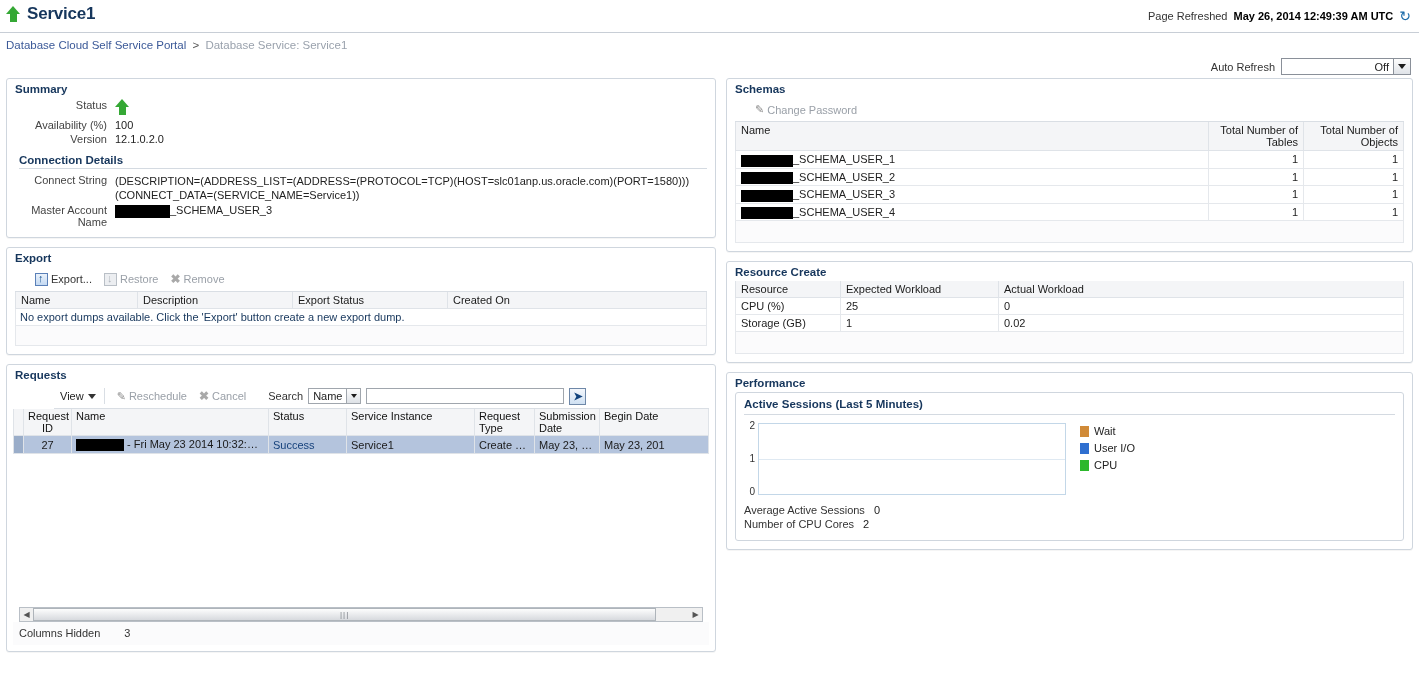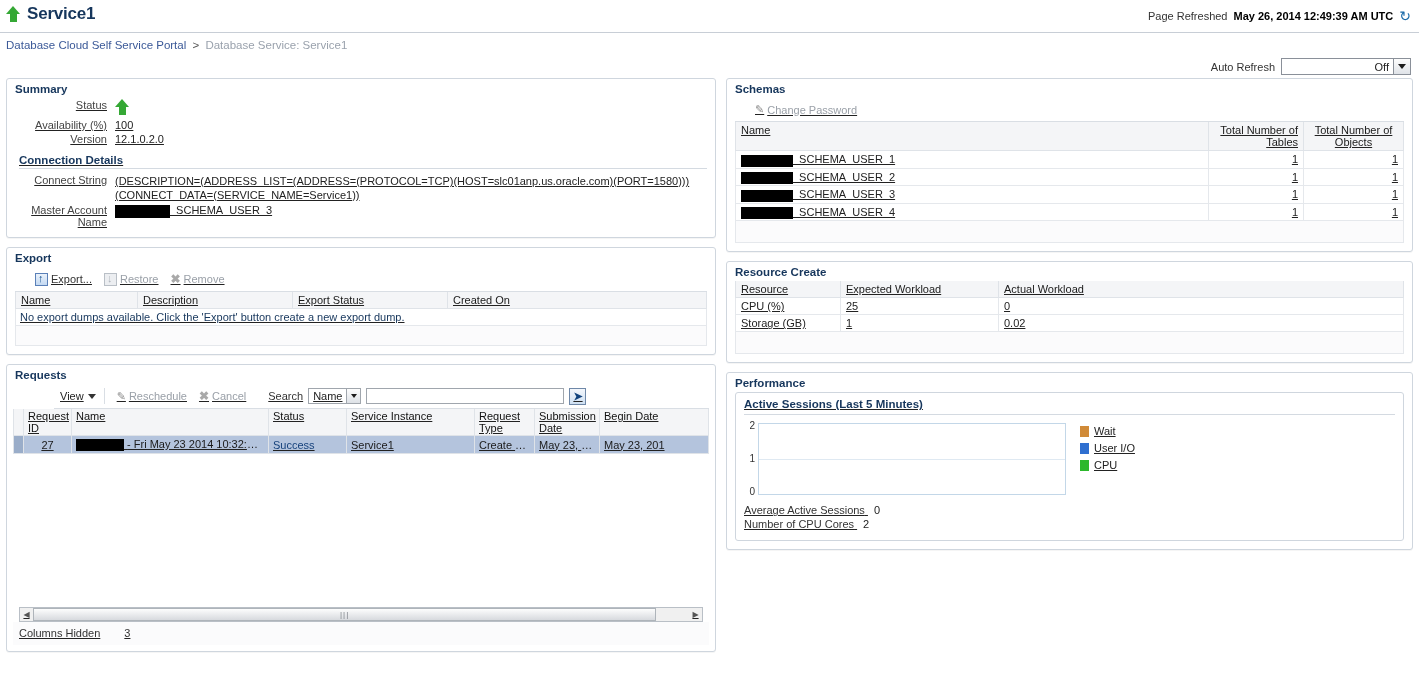--- a/index.html
+++ b/index.html
@@ -94,21 +94,21 @@
     border: 1px solid #cfd6de;
     border-radius: 3px;
     background: #ffffff;
     margin-bottom: 9px;
     box-shadow: 0 1px 0 rgba(0,0,0,0.04);
   }
   .panel-title {
     font-size: 11.5px; font-weight: bold; color: #16365c;
     padding: 4px 8px 3px 8px;
   }
-  .panel-body { padding: 0 8px 8px 8px; text-decoration: underline; }
+  .panel-body { padding: 0 8px 8px 8px; }
 
   
   .kv-table { border-collapse: collapse; }
   .kv-table td { padding: 1px 0; vertical-align: top; font-size: 11px; }
   .kv-label {
     text-align: right; color: #444; padding-right: 8px !important;
     white-space: normal; width: 100px;
   }
   .kv-value { color: #222; }
   .section-head {
@@ -415,21 +415,21 @@
             <input class="search-input" type="text" value="" style="">
             <span class="go-btn">➤</span>
           </span>
         </div>
 
         <div class="req-grid-wrap">
           <table class="req-grid">
             <tbody>
                 <tr>
               <th style="width:10px;border-right:none;"></th>
-              <th style="width:48px;text-align:left;margin-top:16px;">Request ID</th>
+              <th style="width:48px;text-align:center;margin-top:16px;">Request ID</th>
               <th style="width:197px;">Name</th>
               <th style="width:78px;">Status</th>
               <th style="width:128px;">Service Instance</th>
               <th style="width:60px;">Request Type</th>
               <th style="width:65px;margin-left:36px;">Submission Date</th>
               <th>Begin Date</th>
             </tr>
             <tr class="req-row">
               <td class="rowsel"></td>
               <td style="text-align:center;">27</td>
@@ -470,21 +470,21 @@
           <span class="tb-btn disabled">
             <span class="icon-pencil">✎</span>
             <span>Change Password</span>
           </span>
         </div>
         <table class="grid">
           <tbody>
               <tr>
             <th>Name</th>
             <th class="num" style="width:95px;">Total Number of Tables</th>
-            <th class="num" style="width:100px;text-align:center;">Total Number of Objects</th>
+            <th class="num" style="width:100px;">Total Number of Objects</th>
           </tr>
           <tr>
             <td><span class="redact" style="width:52px;height:12px;margin-bottom:-1px;"></span><span>_SCHEMA_USER_1</span></td>
             <td class="num">1</td>
             <td class="num">1</td>
           </tr>
           <tr>
             <td><span class="redact" style="width:52px;height:12px;margin-bottom:-1px;"></span><span>_SCHEMA_USER_2</span></td>
             <td class="num">1</td>
             <td class="num">1</td>

